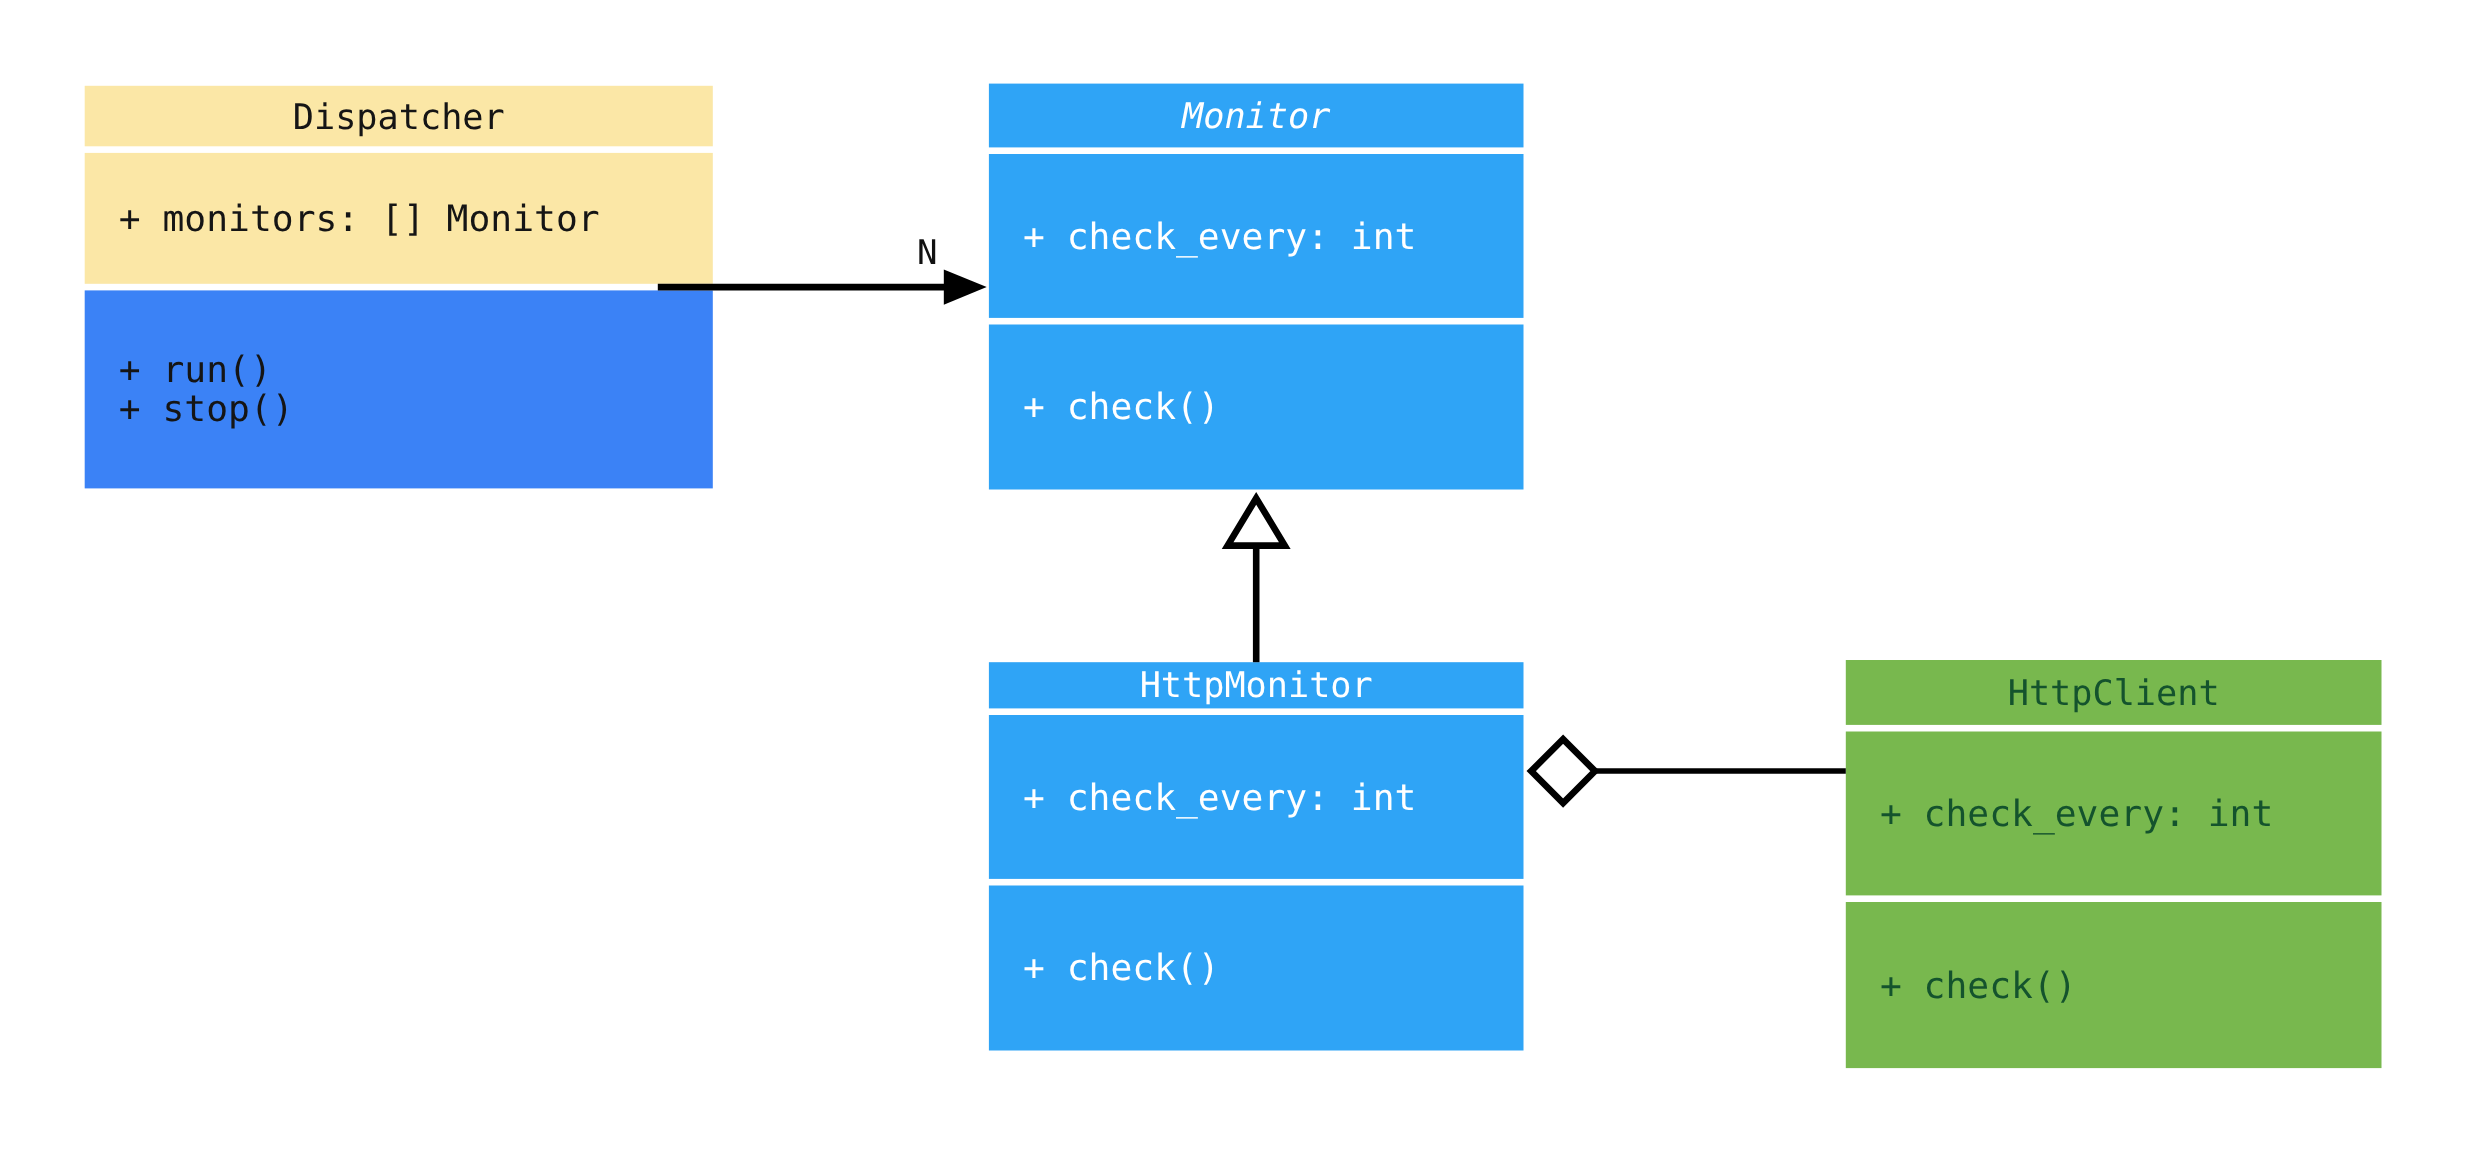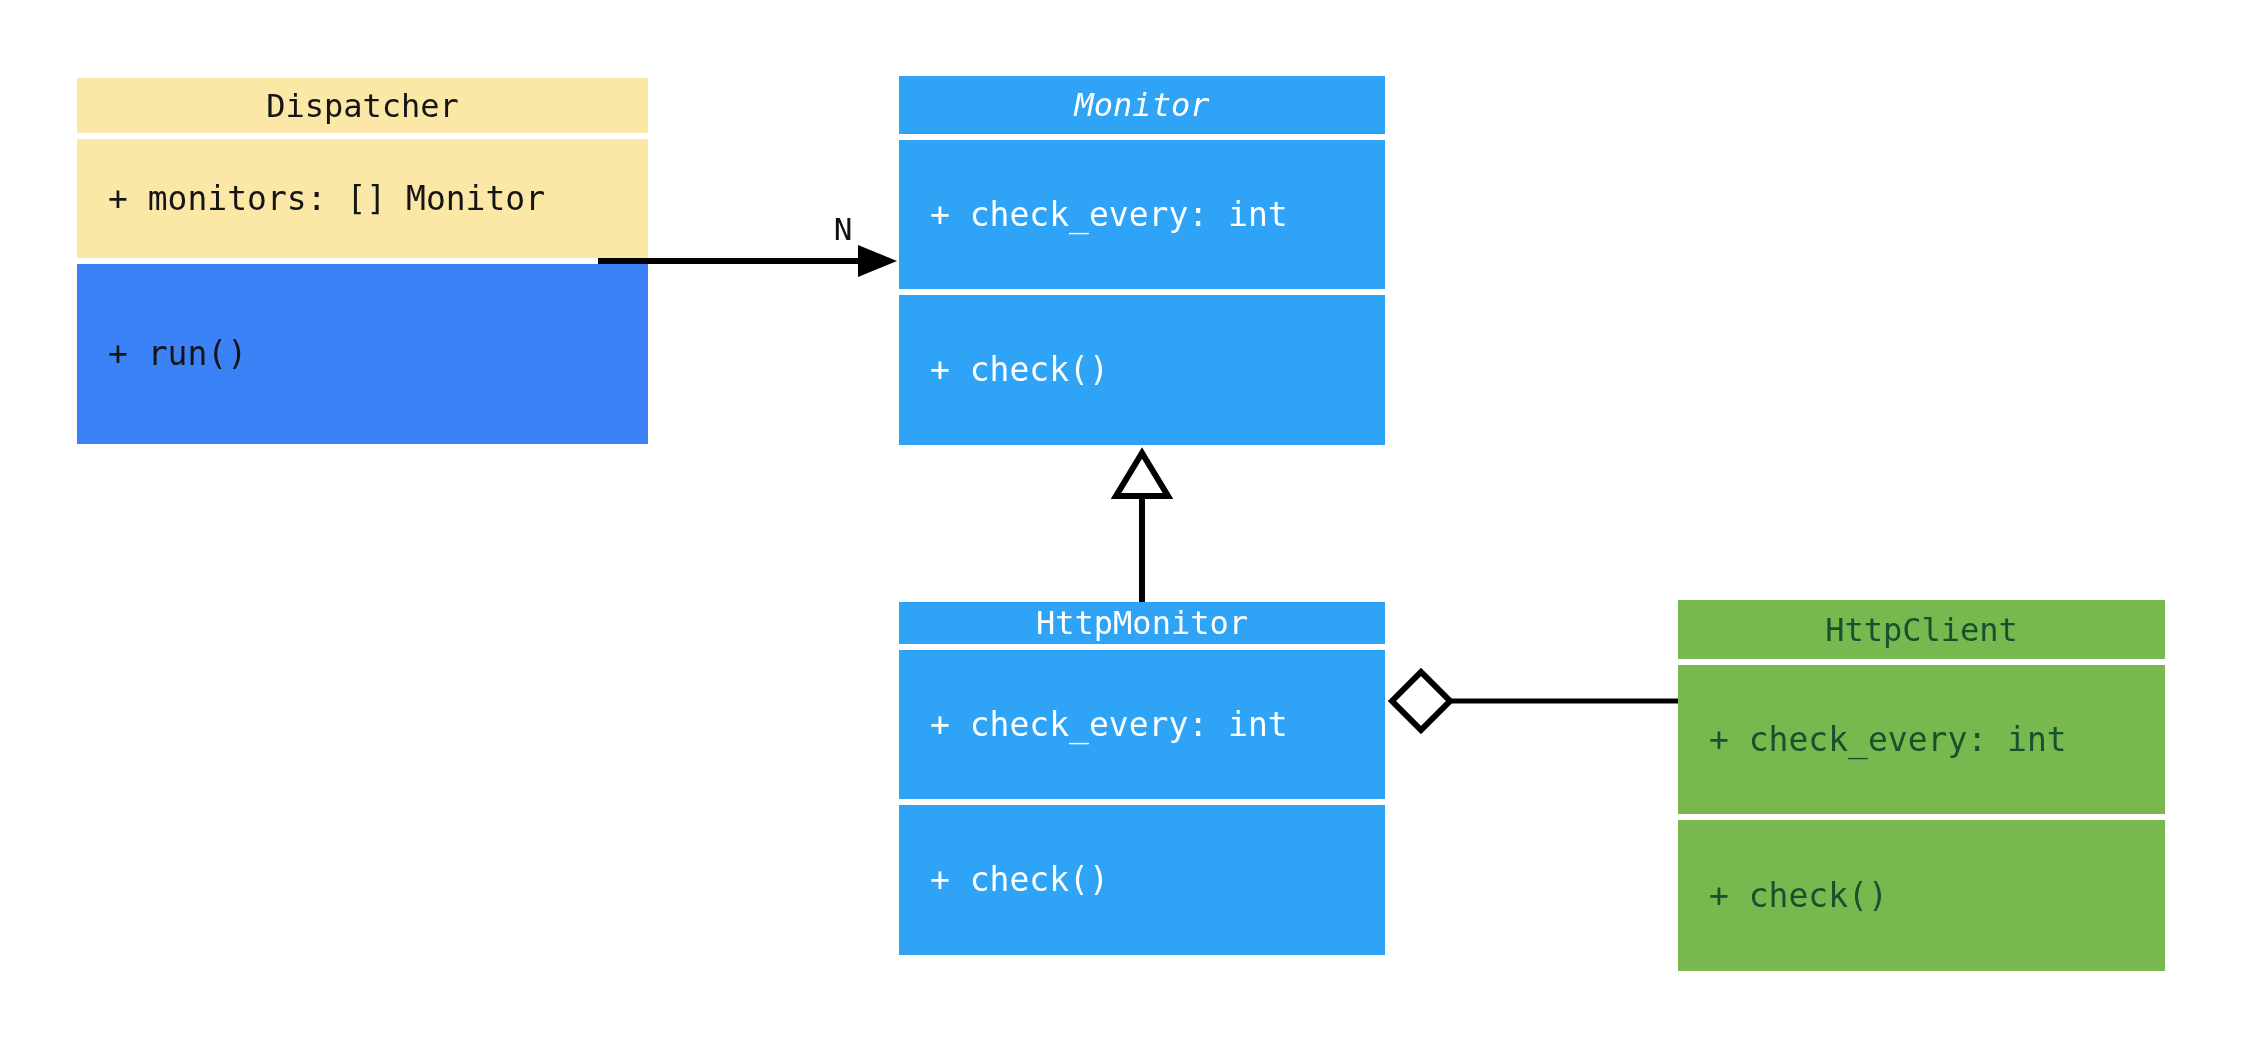--- a/index.html
+++ b/index.html
@@ -63,20 +63,21 @@
 
 <div class="canvas">
 
   <div class="uml-class" style="left: 77px; top: 78px; width: 571px; height: 366px; color: rgb(21, 21, 21);">
     <div class="row title" style="height: 55px; background: rgb(251, 231, 166);">Dispatcher</div>
     <div class="row members" style="height: 119px; background: rgb(251, 231, 166);">
       <div>+ monitors: [] Monitor</div>
     </div>
     <div class="row members" style="height: 180px; background: #3b82f6;">
       <div>+ run()</div>
+      <div>+ stop()</div>
     </div>
   </div>
 
   <div class="uml-class" style="left: 899px; top: 76px; width: 486px; height: 369px; color: rgb(255, 255, 255);">
     <div class="row title abstract" style="height: 58px; background: rgb(47, 164, 246);">Monitor</div>
     <div class="row members" style="height: 149px; background: rgb(47, 164, 246);">
       <div>+ check_every: int</div>
     </div>
     <div class="row members" style="height: 150px; background: rgb(47, 164, 246);">
       <div>+ check()</div>

